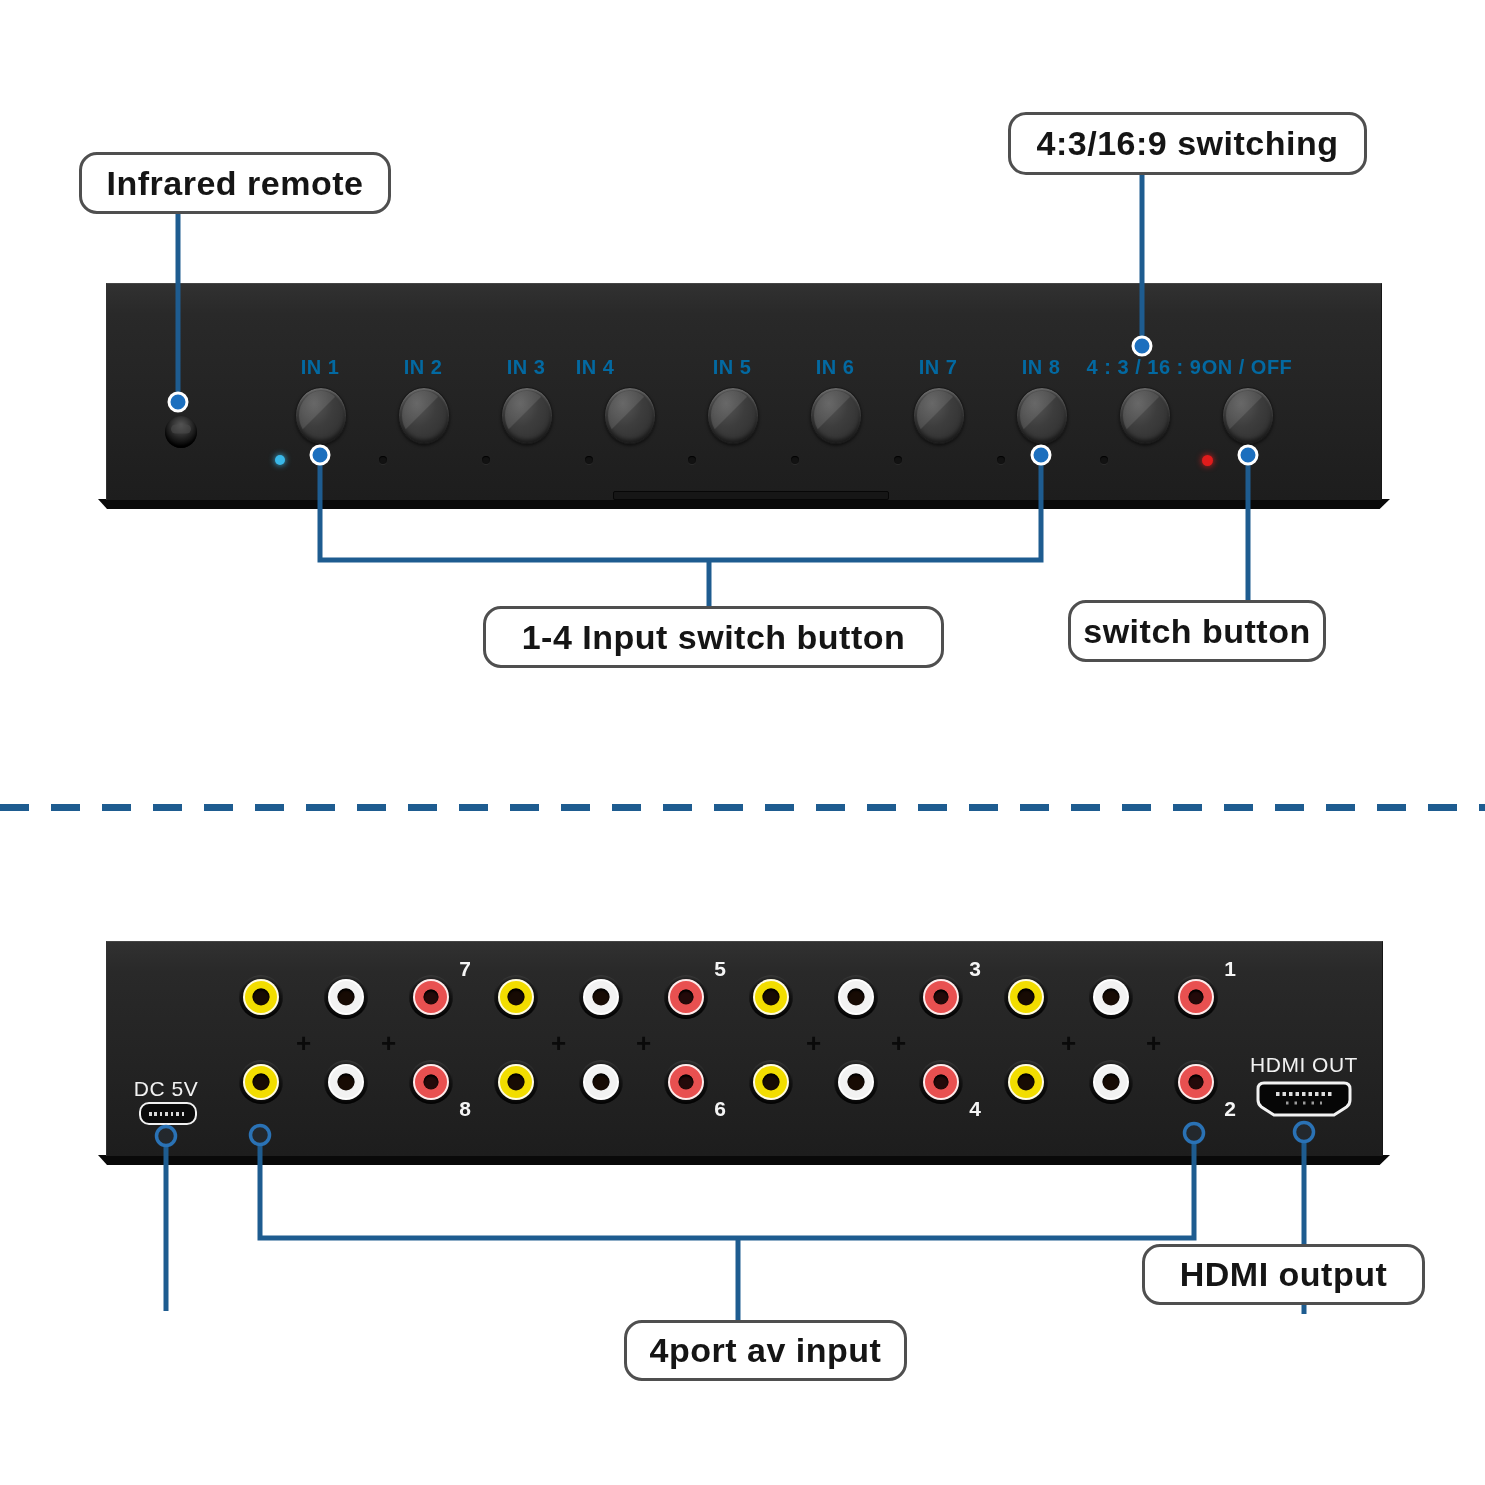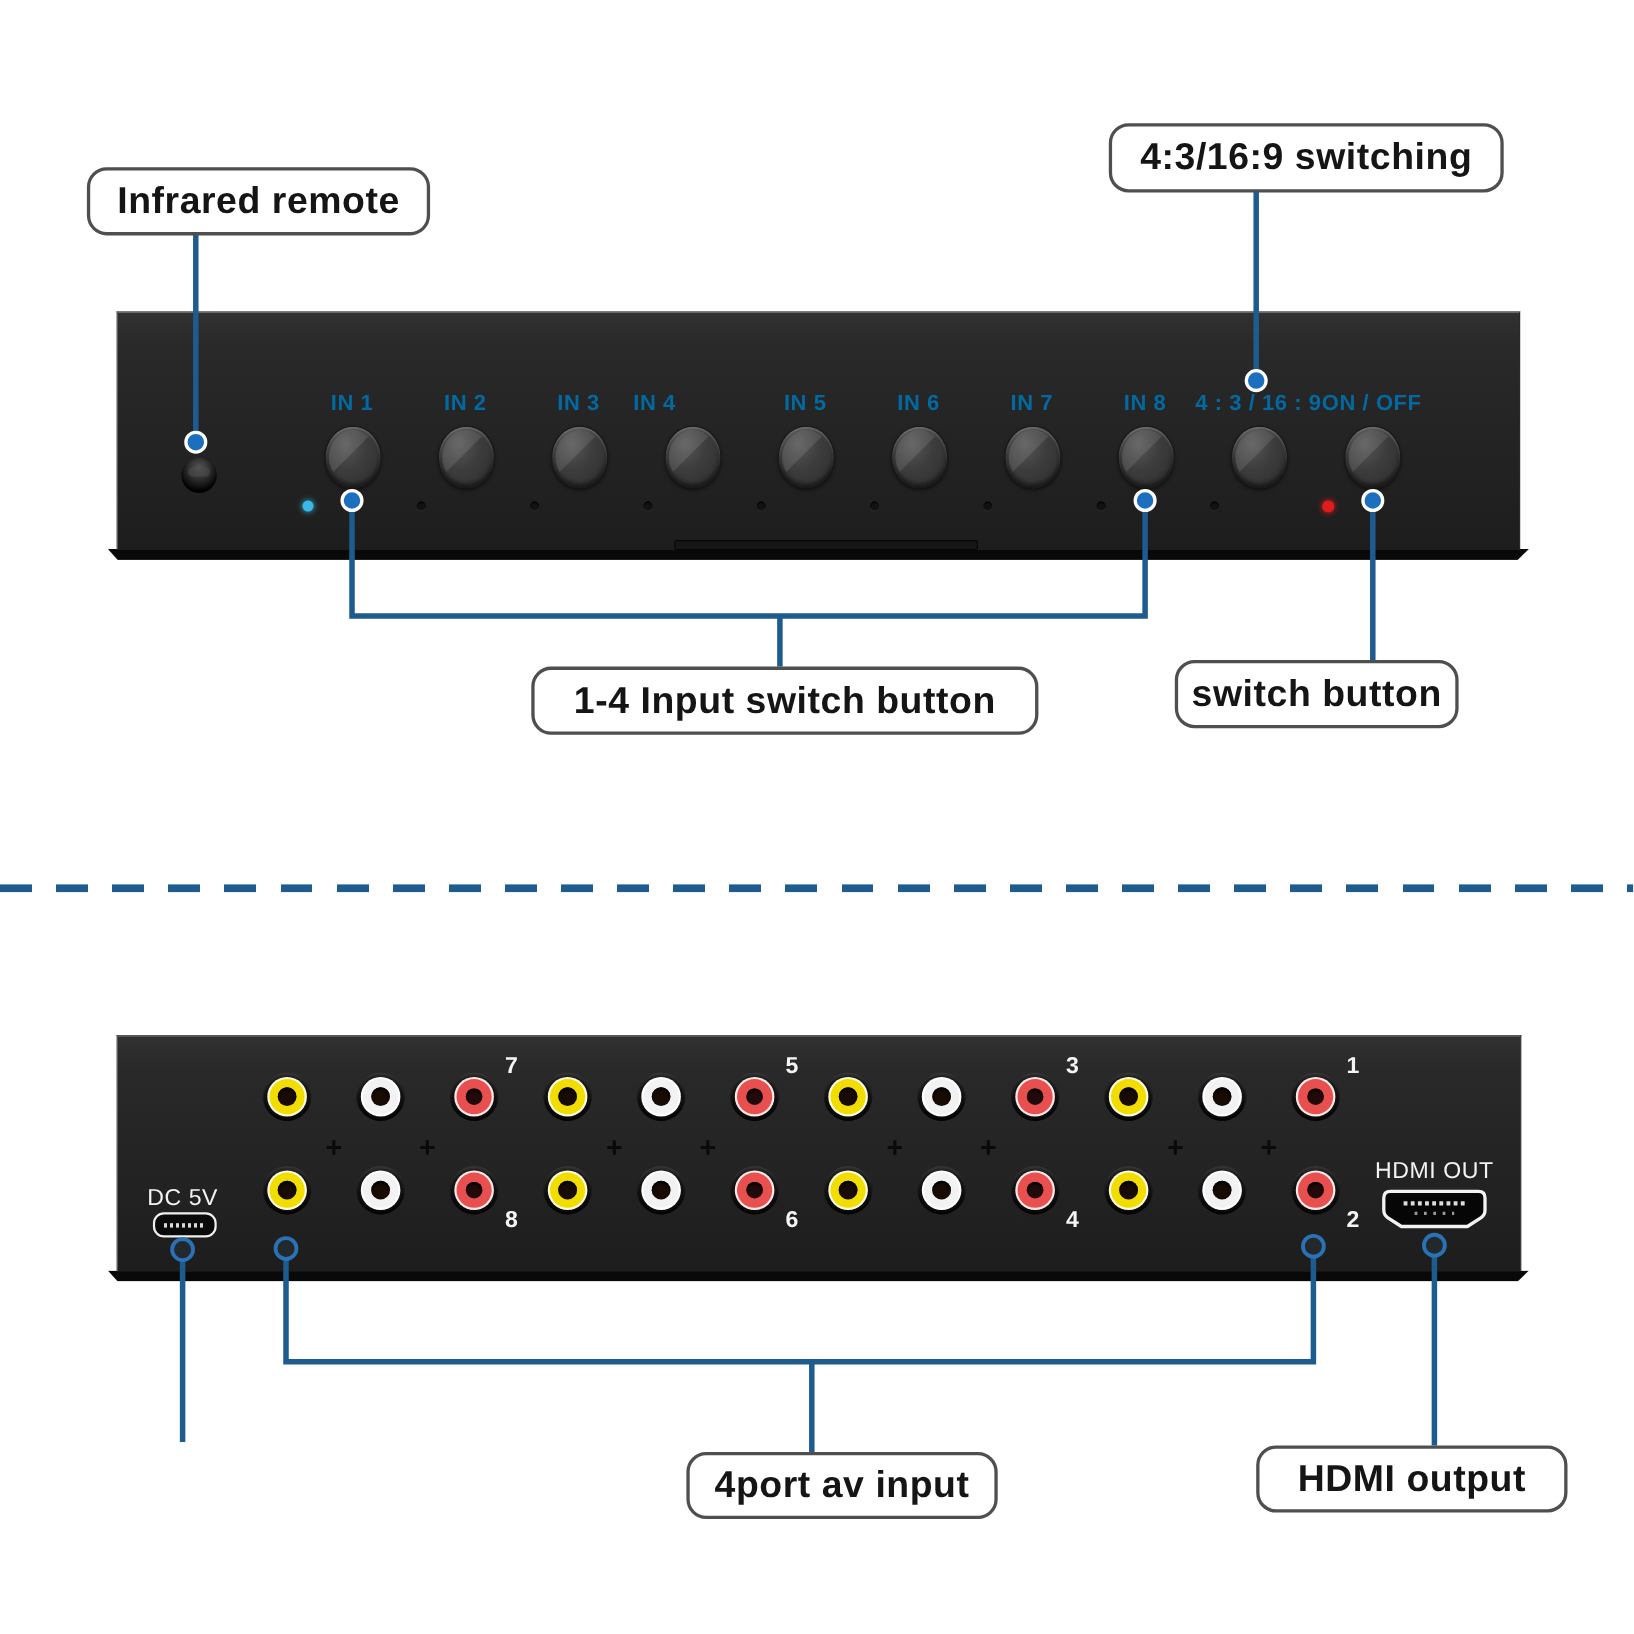--- a/index.html
+++ b/index.html
@@ -282,21 +282,21 @@
       <span class="plus" style="left: 898.5px; top: 1043px;">+</span>
       <span class="jack-num" style="left: 975px; top: 969px;">3</span>
       <span class="jack-num" style="left: 975px; top: 1109px;">4</span>
       <span class="plus" style="left: 1068.5px; top: 1043px;">+</span>
       <span class="plus" style="left: 1153.5px; top: 1043px;">+</span>
       <span class="jack-num" style="left: 1230px; top: 969px;">1</span>
       <span class="jack-num" style="left: 1230px; top: 1109px;">2</span>
     </div>
 
   <div class="callout" style="left:624px;top:1320px;width:277px;height:55px;">4port av input</div>
-  <div class="callout" style="left:1142px;top:1314px;width:277px;height:55px;">HDMI output</div>
+  <div class="callout" style="left:1142px;top:1244px;width:277px;height:55px;">HDMI output</div>
 
   <svg id="connector-svg" width="1485" height="1485">
     <path class="cl" d="M178 208 V402"></path>
     <path class="cl" d="M1142 169 V346"></path>
     <path class="cl" d="M320 461 V560 H1041 V461"></path>
     <path class="cl" d="M709 560 V606"></path>
     <path class="cl" d="M1248 461 V600"></path>
     <path class="cl" d="M166 1144 V1311"></path>
     <path class="cl" d="M260 1143 V1238 H1194 V1141"></path>
     <path class="cl" d="M738 1238 V1320"></path>

